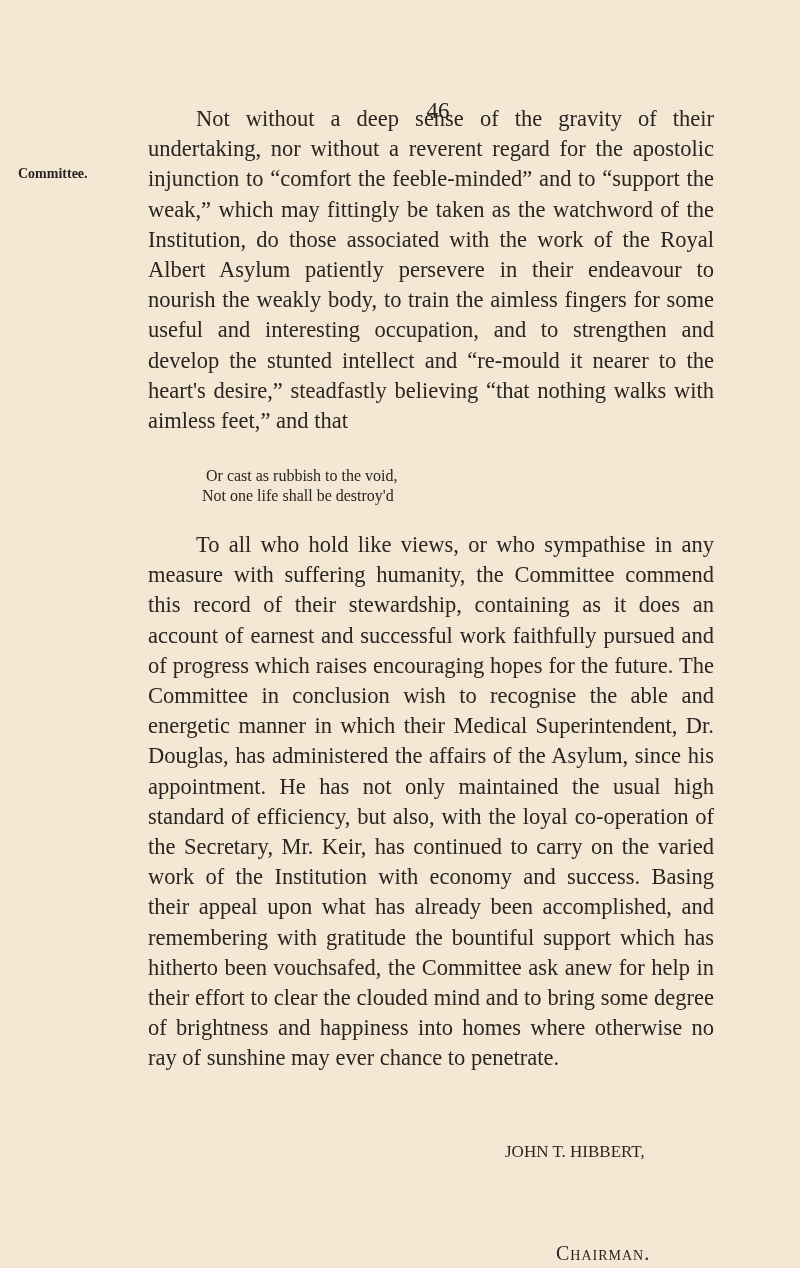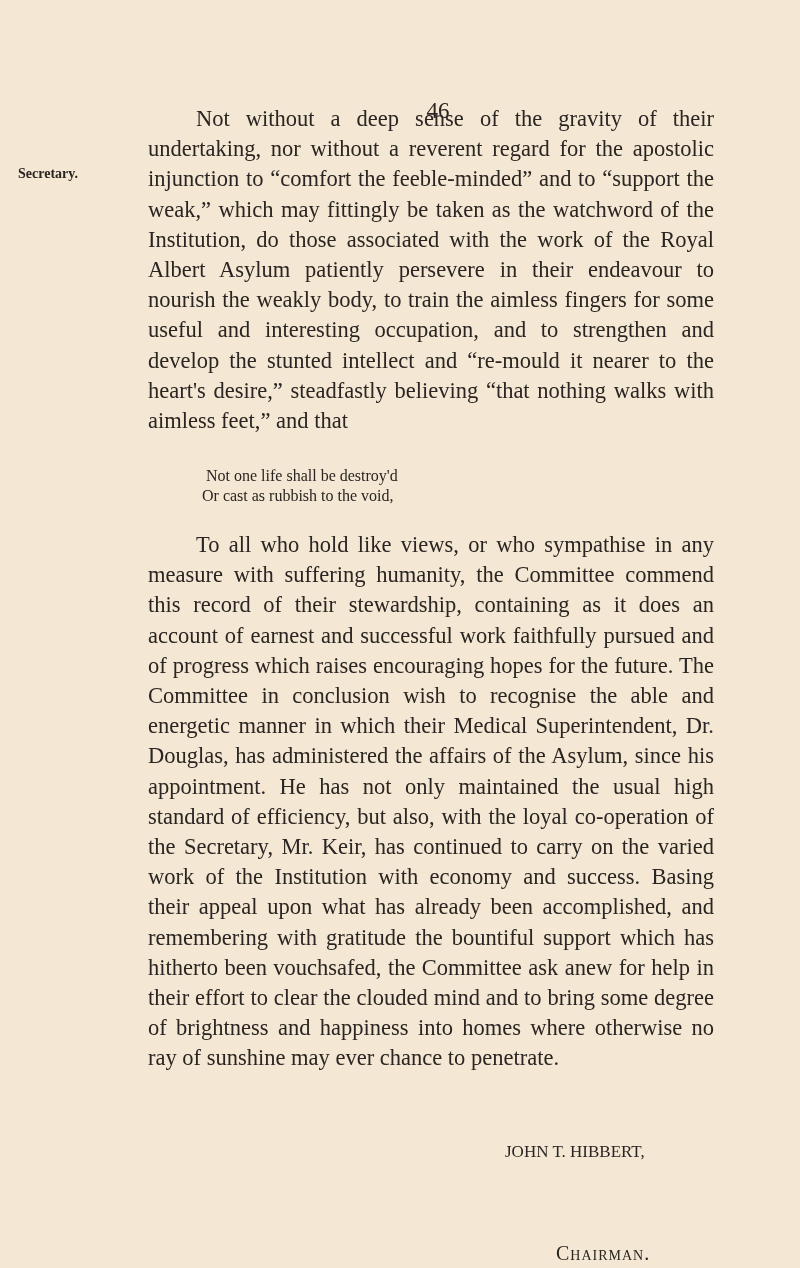--- a/index.html
+++ b/index.html
@@ -39,29 +39,29 @@
   .title {
     position: absolute; left: 556px; top: 1194px; font-size: 20px;
     font-variant: small-caps; letter-spacing: 1px; margin-top: 48px;
   }
 </style>
 </head>
 <body>
 
 <div class="page-number">46</div>
 
-<div class="margin-note">Secretary.</div>
+<div class="margin-note">Committee.</div>
 
 <div id="p1" class="body-text">
   <p class="para indent">Not without a deep sense of the gravity of their undertaking, nor without a reverent regard for the apostolic injunction to “comfort the feeble-minded” and to “support the weak,” which may fittingly be taken as the watchword of the Institution, do those associated with the work of the Royal Albert Asylum patiently persevere in their endeavour to nourish the weakly body, to train the aimless fingers for some useful and interesting occupation, and to strengthen and develop the stunted intellect and “re-mould it nearer to the heart's desire,” steadfastly believing “that nothing walks with aimless feet,” and that</p>
 </div>
 
 <div class="verse">
+  <div>Or cast as rubbish to the void,</div>
   <div>Not one life shall be destroy'd</div>
-  <div>Or cast as rubbish to the void,</div>
 </div>
 
 <div id="p3" class="body-text">
   <p class="para indent">To all who hold like views, or who sympathise in any measure with suffering humanity, the Committee commend this record of their stewardship, containing as it does an account of earnest and successful work faithfully pursued and of progress which raises encouraging hopes for the future. The Committee in conclusion wish to recognise the able and energetic manner in which their Medical Superintendent, Dr. Douglas, has administered the affairs of the Asylum, since his appointment. He has not only maintained the usual high standard of efficiency, but also, with the loyal co-operation of the Secretary, Mr. Keir, has continued to carry on the varied work of the Institution with economy and success. Basing their appeal upon what has already been accomplished, and remembering with gratitude the bountiful support which has hitherto been vouchsafed, the Committee ask anew for help in their effort to clear the clouded mind and to bring some degree of brightness and happiness into homes where otherwise no ray of sunshine may ever chance to penetrate.</p>
 </div>
 
 <div class="signature">JOHN T. HIBBERT,</div>
 <div class="title">Chairman.</div>
 
 </body></html>

